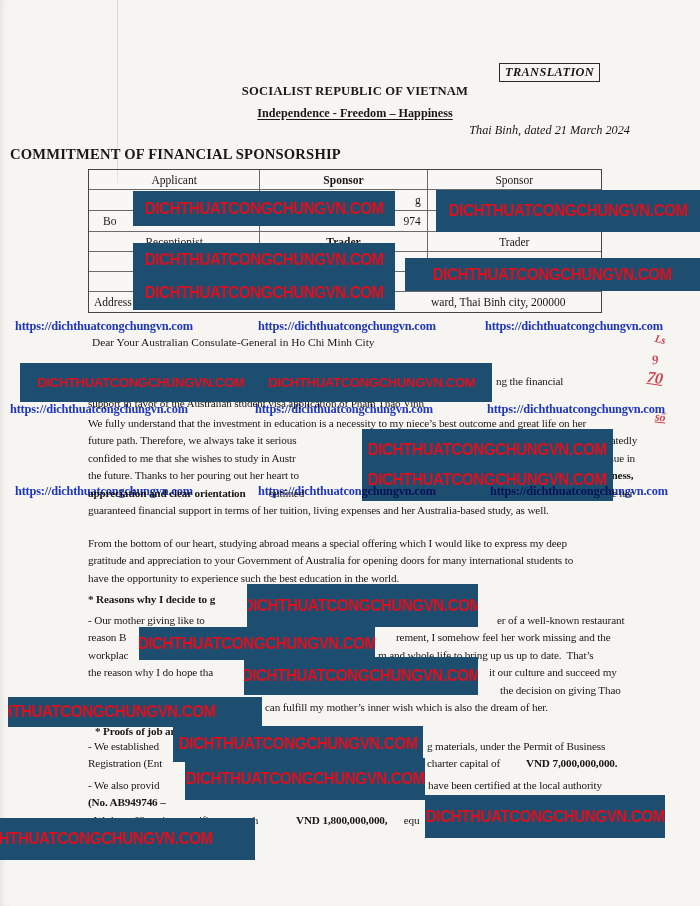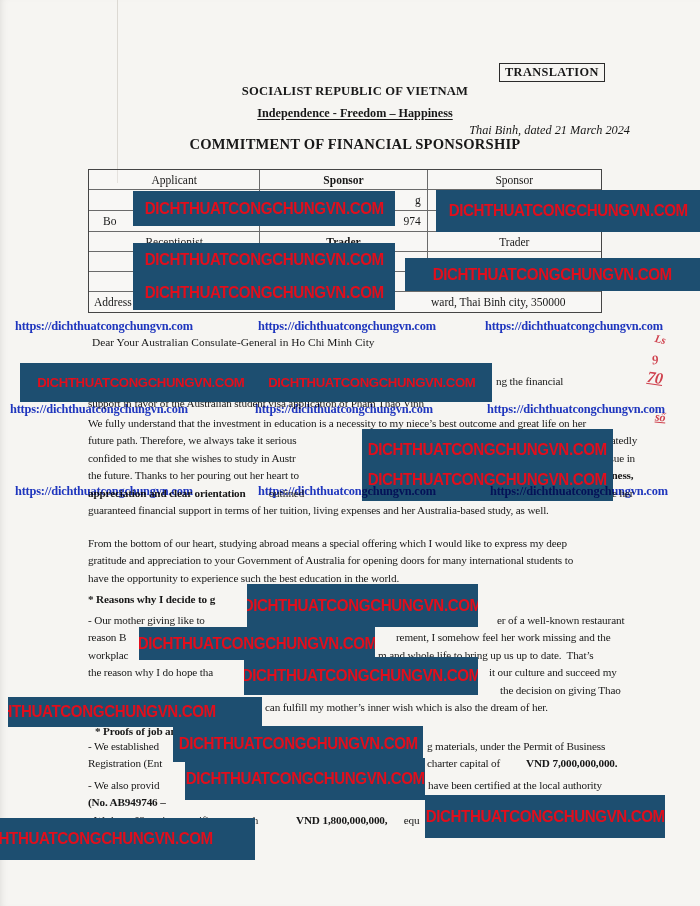--- a/index.html
+++ b/index.html
@@ -13,27 +13,27 @@
                font-size:15.6px;letter-spacing:-0.4px;white-space:nowrap;transform:scaleX(0.97);}
   .wm-box.inline2{gap:17px;}
   .wm-box.inline2 span{font-size:13.6px;}
   .wm-box.stack2{flex-direction:column;justify-content:space-evenly;align-items:center;}
   .wm-url{position:absolute;z-index:30;font-family:"Liberation Serif",serif;font-weight:bold;
           color:#2038c8;font-size:12.4px;white-space:nowrap;mix-blend-mode:multiply;letter-spacing:-0.2px;}
   .mark{position:absolute;z-index:15;color:#cb2e3c;font-style:italic;font-weight:bold;opacity:.9;
         font-family:"Liberation Serif",serif;white-space:nowrap;}
   .mark.u{text-decoration:underline;}
   #translation-box{position:absolute;left:499px;top:63px;z-index:10;border:1.6px solid #2b2b2b;
-        padding:0 5px;font-weight:bold;font-size:12.3px;letter-spacing:.4px;line-height:17px;}
+        padding:0 5px;font-weight:bold;font-size:12.3px;letter-spacing:.4px;line-height:17px;font-style:italic;}
   #country-line{position:absolute;left:10px;top:84px;width:690px;text-align:center;
         font-weight:bold;font-size:12.6px;letter-spacing:.2px;z-index:10;}
   #motto-line{position:absolute;left:10px;top:106px;width:690px;text-align:center;font-weight:bold;
         font-size:12.2px;text-decoration:underline;text-underline-offset:2px;z-index:10;}
   #dateline{position:absolute;right:70px;top:123px;font-style:italic;font-size:12.3px;z-index:10;}
-  #doc-title{position:absolute;left:10px;top:136px;width:690px;text-align:center;font-weight:bold;
+  #doc-title{position:absolute;left:10px;top:146px;width:690px;font-weight:bold;
         font-size:14.6px;letter-spacing:.2px;z-index:10;}
   #salutation{position:absolute;left:92px;top:336px;font-size:11.4px;z-index:10;}
   #doc-table{position:absolute;left:88px;top:169px;width:514px;z-index:5;border:1.4px solid #454545;
         box-sizing:border-box;background:rgba(255,255,255,.25);}
   .t-row{display:flex;box-sizing:border-box;border-bottom:1px solid #6b6b6b;}
   .t-row:last-child{border-bottom:none;}
   .t-cell{box-sizing:border-box;border-right:1px solid #6b6b6b;display:flex;align-items:center;
         font-size:11.5px;overflow:hidden;white-space:nowrap;}
   .t-cell:last-child{border-right:none;}
   .t-cell.c{justify-content:center;}
@@ -81,21 +81,21 @@
         <div class="t-cell" style="width: 168px; padding-left: 5px;"></div>
         <div class="t-cell c" style="width: 174px;">02487906/022</div>
       </div>
       <div class="t-row" style="height: 20px;">
         <div class="t-cell" style="width: 172px; padding-left: 5px;"></div>
         <div class="t-cell" style="width: 168px; padding-left: 5px;"></div>
         <div class="t-cell" style="width: 174px; padding-left: 5px;"></div>
       </div>
       <div class="t-row addr-row" style="height: 20px;">
         <span style="left: 5px;">Address</span>
-        <span style="left: 342px;">ward, Thai Binh city, 350000</span>
+        <span style="left: 342px;">ward, Thai Binh city, 200000</span>
       </div>
     </div>
 
   <div id="salutation">Dear Your Australian Consulate-General in Ho Chi Minh City</div>
 
   <div id="body-layer">
       <div class="frag" style="left: 496px; top: 374px;">ng the financial</div>
       <div class="frag" style="left: 88px; top: 396px;">support in favor of the Australian student visa application of Pham Thao Vinh</div>
       <div class="frag" style="left: 88px; top: 416px;">We fully understand that the investment in education is a necessity to my niece’s best outcome and great life on her</div>
       <div class="frag" style="left: 88px; top: 433px;">future path. Therefore, we always take it serious</div>

